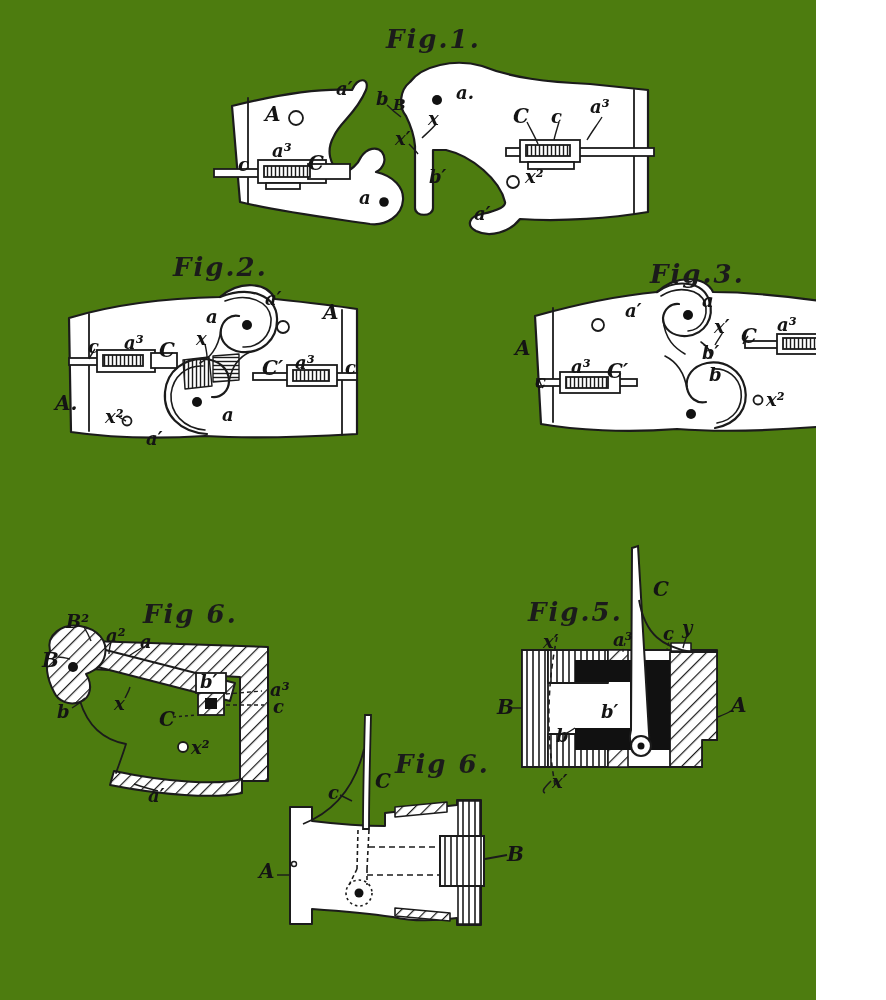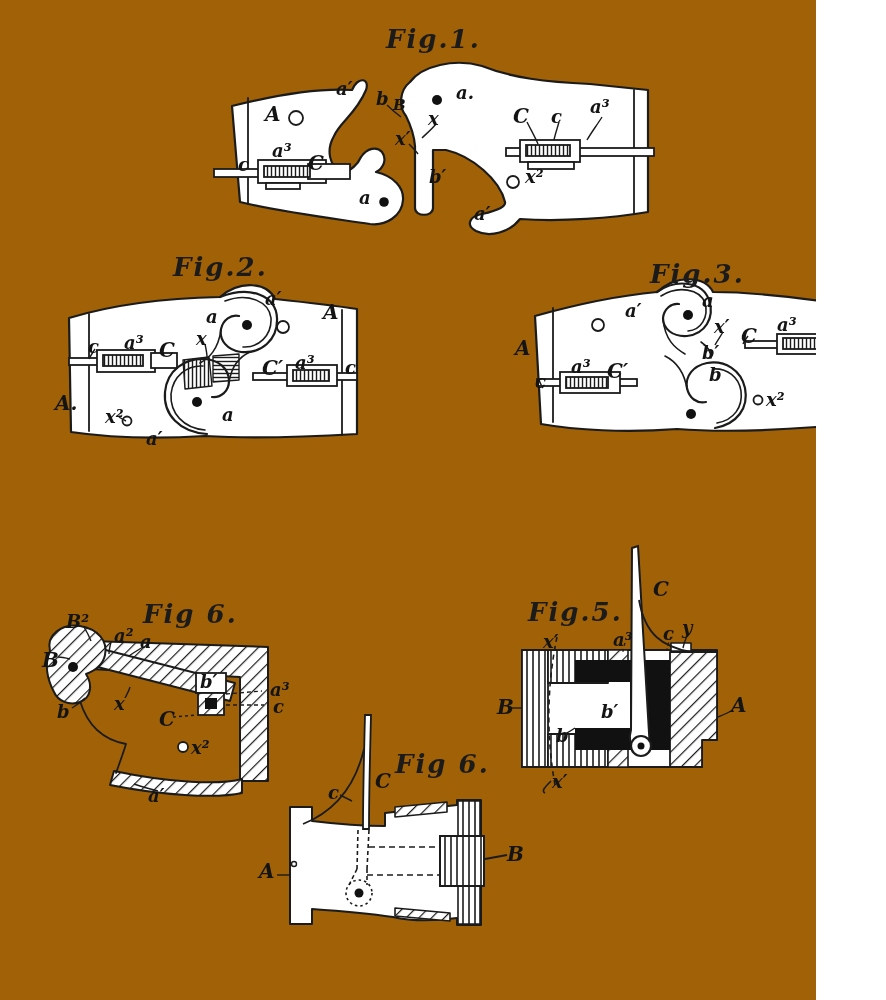--- a/index.html
+++ b/index.html
@@ -1,16 +1,16 @@
 <!DOCTYPE html>
 <html><head>
 <meta charset="utf-8">
 <style>
   html,body{margin:0;padding:0;background:#fff;}
-  .sheet{position:relative;width:816px;height:1000px;background:#a16207;overflow:hidden;
+  .sheet{position:relative;width:816px;height:1000px;background:#4d7c0f;overflow:hidden;
          font-family:"DejaVu Serif",serif;color:#1b1b1b;}
   .figure{position:absolute;}
   .figure svg{position:absolute;left:0;top:0;overflow:visible;}
   .fig-title{position:absolute;font-style:italic;font-weight:700;font-size:26px;
              letter-spacing:2px;color:#1b1b1b;white-space:nowrap;}
   .lbl{position:absolute;font-style:italic;font-weight:600;font-size:18px;line-height:1;
        color:#141414;white-space:nowrap;}
   .lbl.cap{font-size:20px;}
 </style>
 </head>
@@ -249,21 +249,21 @@
         <path d="M81,47 C80,51 79,55 79,59"></path>
         <path d="M113,52 C108,55 103,58 99,61"></path>
         <path d="M28,62 C32,62 36,63 40,64"></path>
         <path d="M42,113 C47,110 51,107 55,103"></path>
         <path d="M95,103 C97,99 99,96 100,92"></path>
         <path d="M128,196 C120,194 112,192 104,189"></path>
       </g>
     </svg>
     <span class="fig-title" style="left:113px;top:4px">Fig 6.</span>
     <span class="lbl" style="left:36px;top:18px">B²</span>
-    <span class="lbl" style="left:84px;top:32px">a²</span>
+    <span class="lbl" style="left:76px;top:32px">a²</span>
     <span class="lbl" style="left:110px;top:38px">a</span>
     <span class="lbl cap" style="left:12px;top:55px">B</span>
     <span class="lbl" style="left:27px;top:108px">b</span>
     <span class="lbl" style="left:84px;top:100px">x</span>
     <span class="lbl cap" style="left:129px;top:114px">C</span>
     <span class="lbl" style="left:170px;top:78px">b′</span>
     <span class="lbl" style="left:240px;top:86px">a³</span>
     <span class="lbl" style="left:243px;top:103px">c</span>
     <span class="lbl" style="left:161px;top:144px">x²</span>
     <span class="lbl" style="left:118px;top:192px">a′</span>

